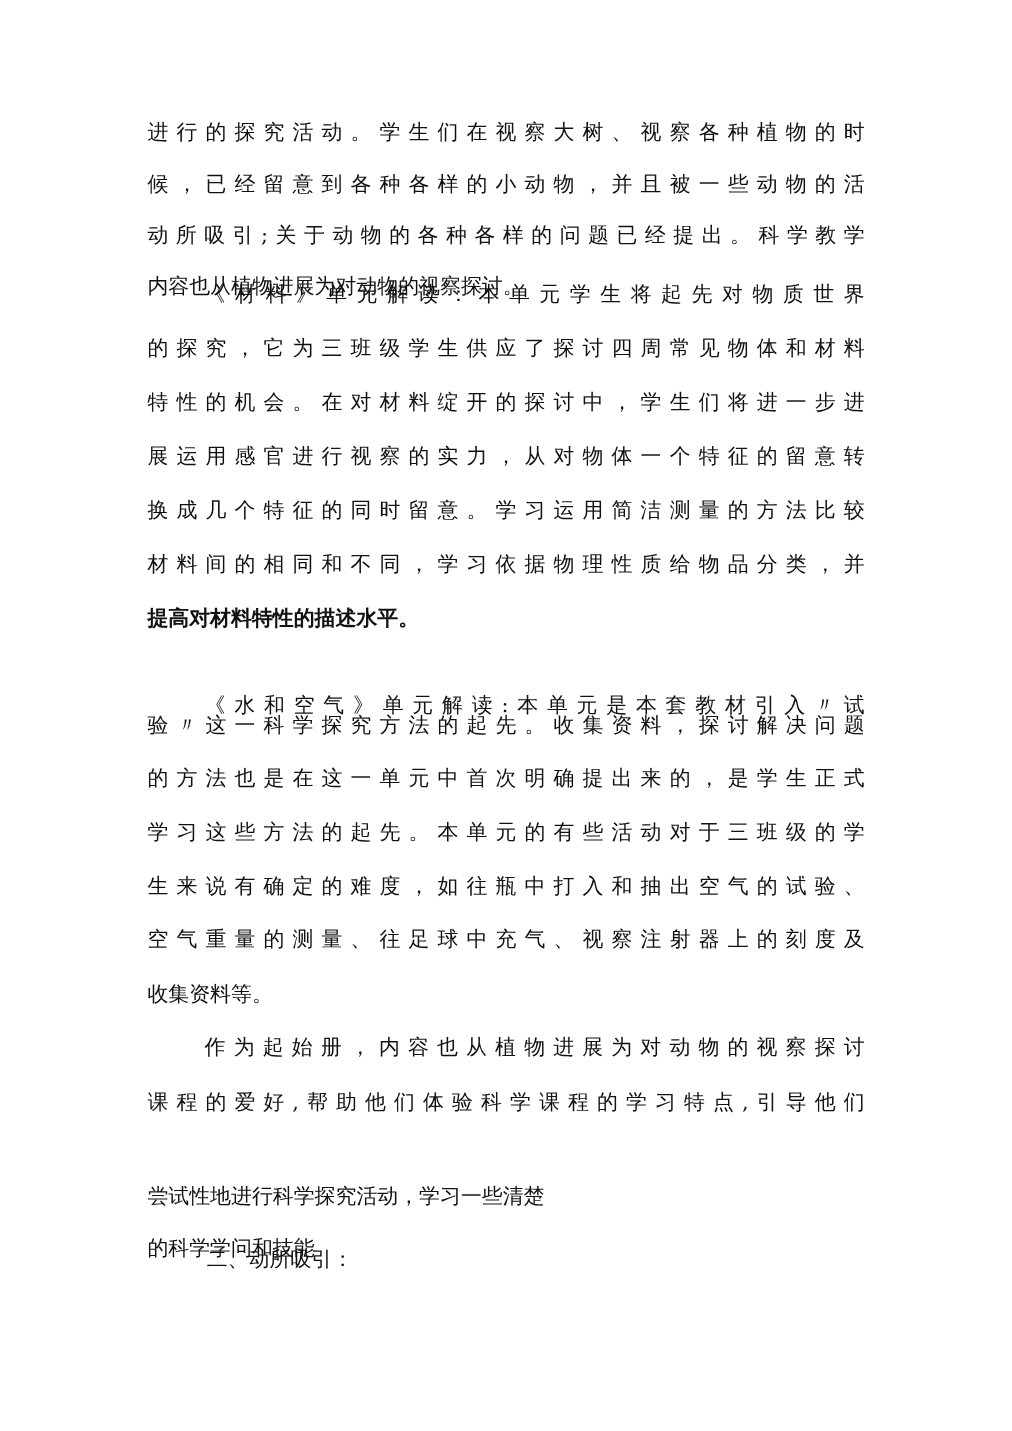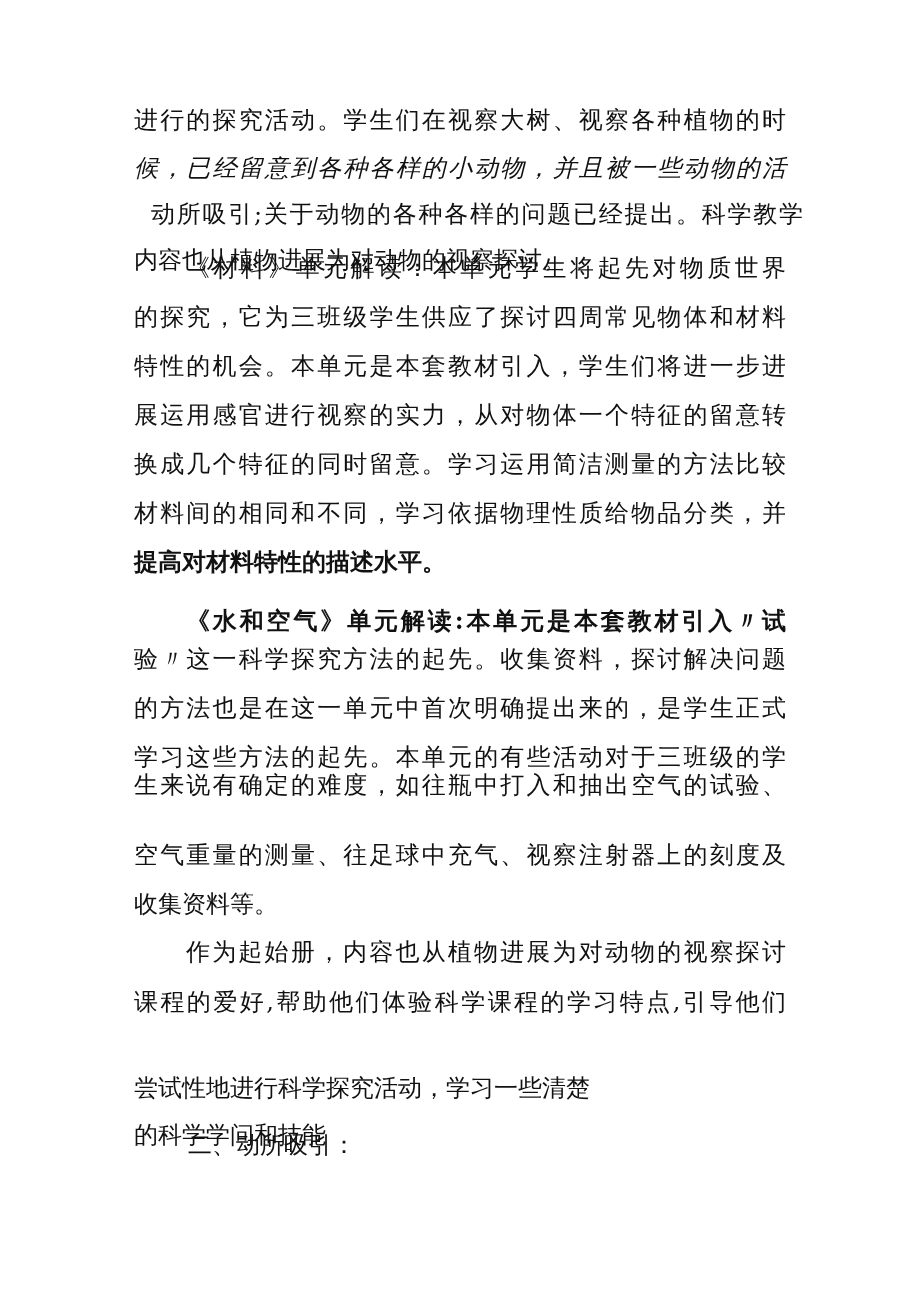--- a/index.html
+++ b/index.html
@@ -4,50 +4,50 @@
   <style>
     html, body { margin: 0; padding: 0; background: #ffffff; }
     body {
       width: 920px; height: 1301px; position: relative; overflow: hidden;
       font-family: "DejaVu Serif", "Liberation Serif", serif;
       color: #111111;
     }
     .line {
       position: absolute;
       left: 134px;
-      font-size: 24px;
+      font-size: 19px;
       line-height: 34px;
       white-space: nowrap;
       letter-spacing: 0px;
     }
     .just { width: 652px; text-align-last: justify; text-align: justify; }
   </style>
 </head>
 <body>
 
 <div>
 
   <div class="line just" style="top:103px;">进行的探究活动。学生们在视察大树、视察各种植物的时</div>
-  <div class="line just" style="top:151px;font-style:italic;">候，已经留意到各种各样的小动物，并且被一些动物的活</div>
-  <div class="line just" style="top:197px;margin-left:17px;">动所吸引;关于动物的各种各样的问题已经提出。科学教学</div>
+  <div class="line just" style="top:151px;">候，已经留意到各种各样的小动物，并且被一些动物的活</div>
+  <div class="line just" style="top:197px;">动所吸引;关于动物的各种各样的问题已经提出。科学教学</div>
   <div class="line" style="top:243px;">内容也从植物进展为对动物的视察探讨。</div>
 
   <div class="line" style="top:251px; left:186px; width:600px; text-align:justify; text-align-last:justify; top:251px;">《材料》单元解读：本单元学生将起先对物质世界</div>
   <div class="line just" style="top:300px;">的探究，它为三班级学生供应了探讨四周常见物体和材料</div>
-  <div class="line just" style="top:349px;">特性的机会。本单元是本套教材引入，学生们将进一步进</div>
+  <div class="line just" style="top:349px;">特性的机会。在对材料绽开的探讨中，学生们将进一步进</div>
   <div class="line just" style="top:398px;">展运用感官进行视察的实力，从对物体一个特征的留意转</div>
   <div class="line just" style="top:447px;">换成几个特征的同时留意。学习运用简洁测量的方法比较</div>
   <div class="line just" style="top:496px;">材料间的相同和不同，学习依据物理性质给物品分类，并</div>
   <div class="line" style="top:545px;font-weight:bold;">提高对材料特性的描述水平。</div>
 
-  <div class="line" style="top:604px; left:186px; width:600px; text-align:justify; text-align-last:justify;font-weight:bold;">《水和空气》单元解读:本单元是本套教材引入〃试</div>
+  <div class="line" style="top:624px; left:186px; width:600px; text-align:justify; text-align-last:justify;">《水和空气》单元解读:本单元是本套教材引入〃试</div>
   <div class="line just" style="top:642px;">验〃这一科学探究方法的起先。收集资料，探讨解决问题</div>
   <div class="line just" style="top:691px;">的方法也是在这一单元中首次明确提出来的，是学生正式</div>
   <div class="line just" style="top:740px;">学习这些方法的起先。本单元的有些活动对于三班级的学</div>
-  <div class="line just" style="top:768px;">生来说有确定的难度，如往瓶中打入和抽出空气的试验、</div>
+  <div class="line just" style="top:789px;">生来说有确定的难度，如往瓶中打入和抽出空气的试验、</div>
   <div class="line just" style="top:838px;font-family:Liberation Serif, serif;">空气重量的测量、往足球中充气、视察注射器上的刻度及</div>
   <div class="line" style="top:887px;">收集资料等。</div>
 
   <div class="line" style="top:935px; left:186px; width:600px; text-align:justify; text-align-last:justify;">作为起始册，内容也从植物进展为对动物的视察探讨</div>
   <div class="line just" style="top:985px;">课程的爱好,帮助他们体验科学课程的学习特点,引导他们</div>
   <div class="line" style="top:1033px;margin-top:38px;">尝试性地进行科学探究活动，学习一些清楚</div>
   <div class="line" style="top:1118px;">的科学学问和技能</div>
 
   <div class="line" style="top:1128px; left:188px;">二、动所吸引：</div>
 </div>

